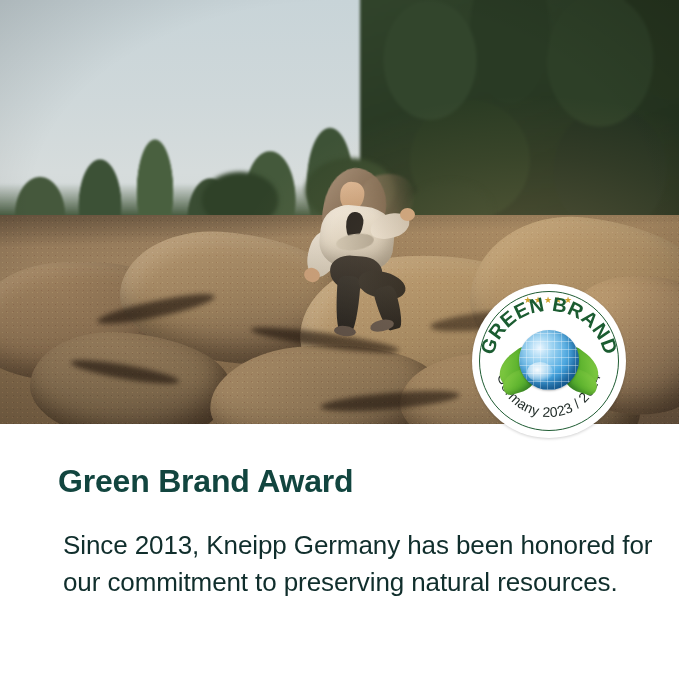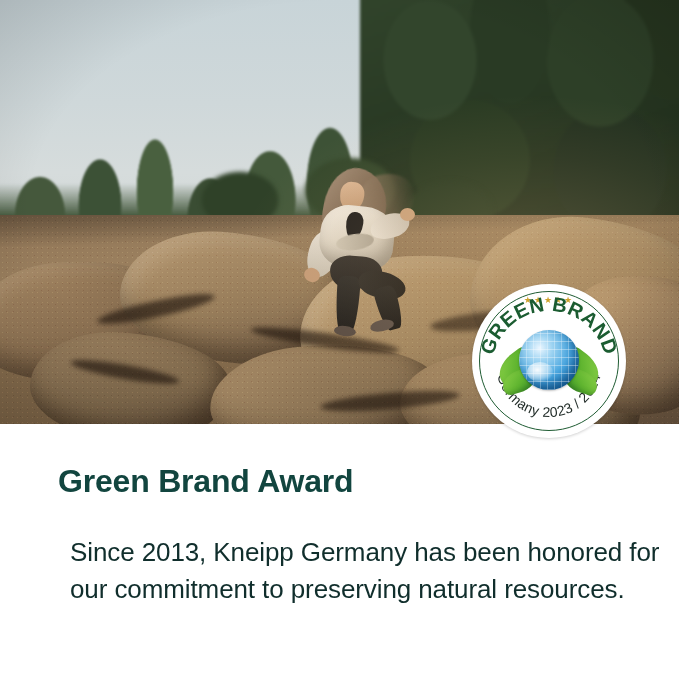--- a/index.html
+++ b/index.html
@@ -391,21 +391,21 @@
     font-weight: bold;
     color: #12453f;
     letter-spacing: -0.2px;
     line-height: 1.1;
   }
   .body-text {
     position: absolute;
     left: 58px;
     top: 98px;
     width: 596px;
-    margin: 12px;
+    margin: 5px;
     font-size: 26px;
     font-weight: normal;
     color: #102e2c;
     line-height: 1.42;
     letter-spacing: -0.1px;
   }
 </style>
 </head>
 <body>
 

